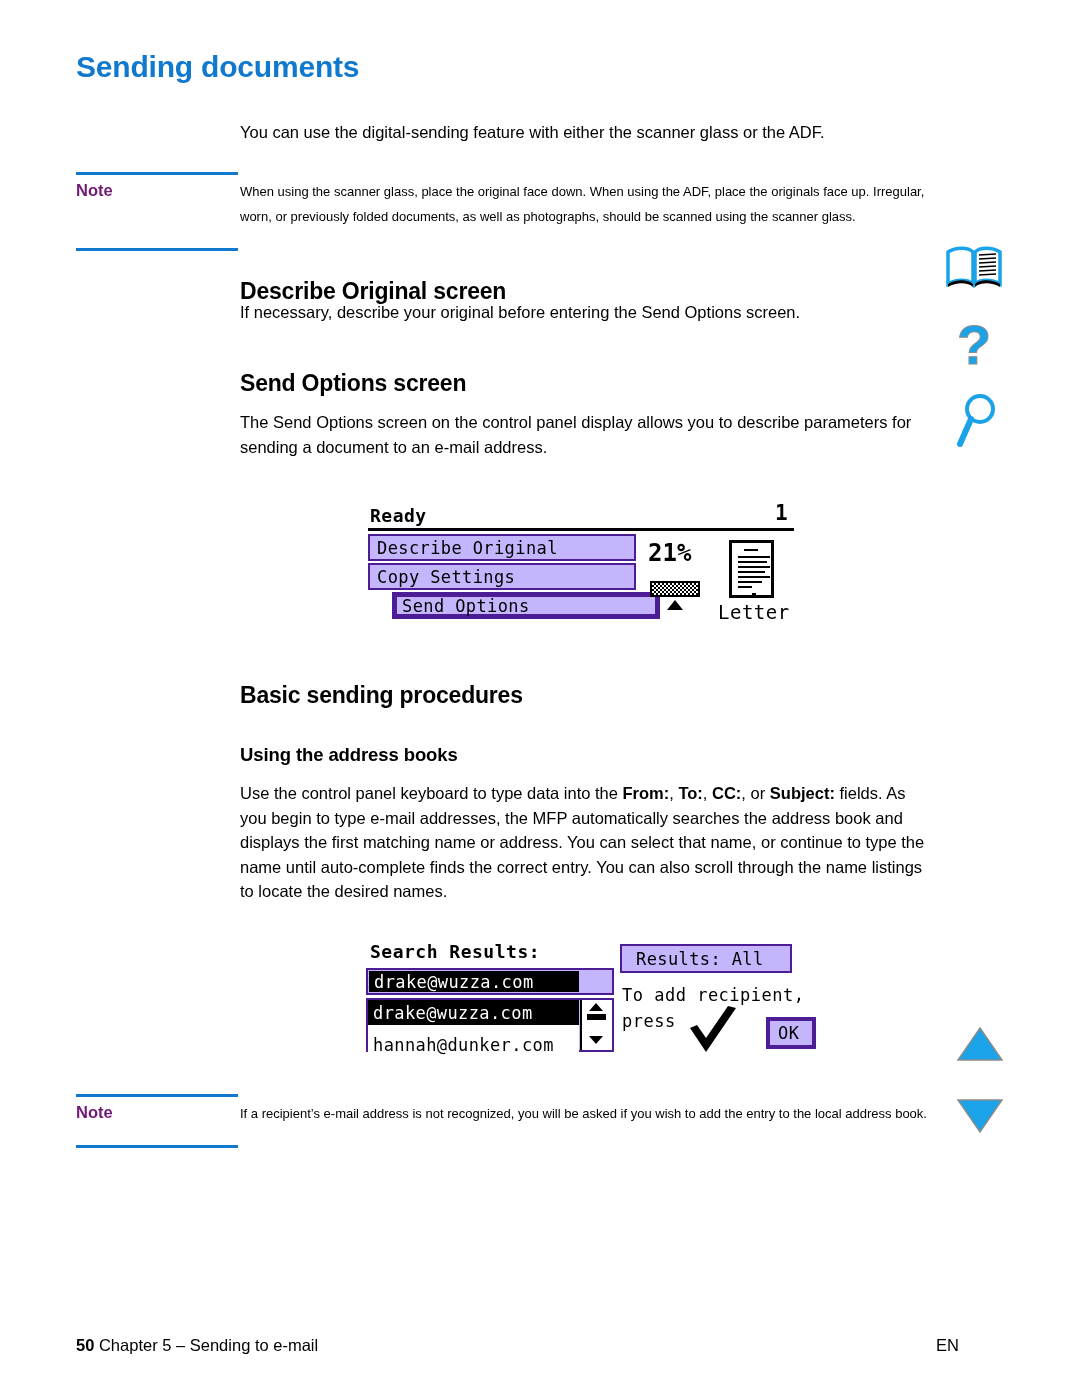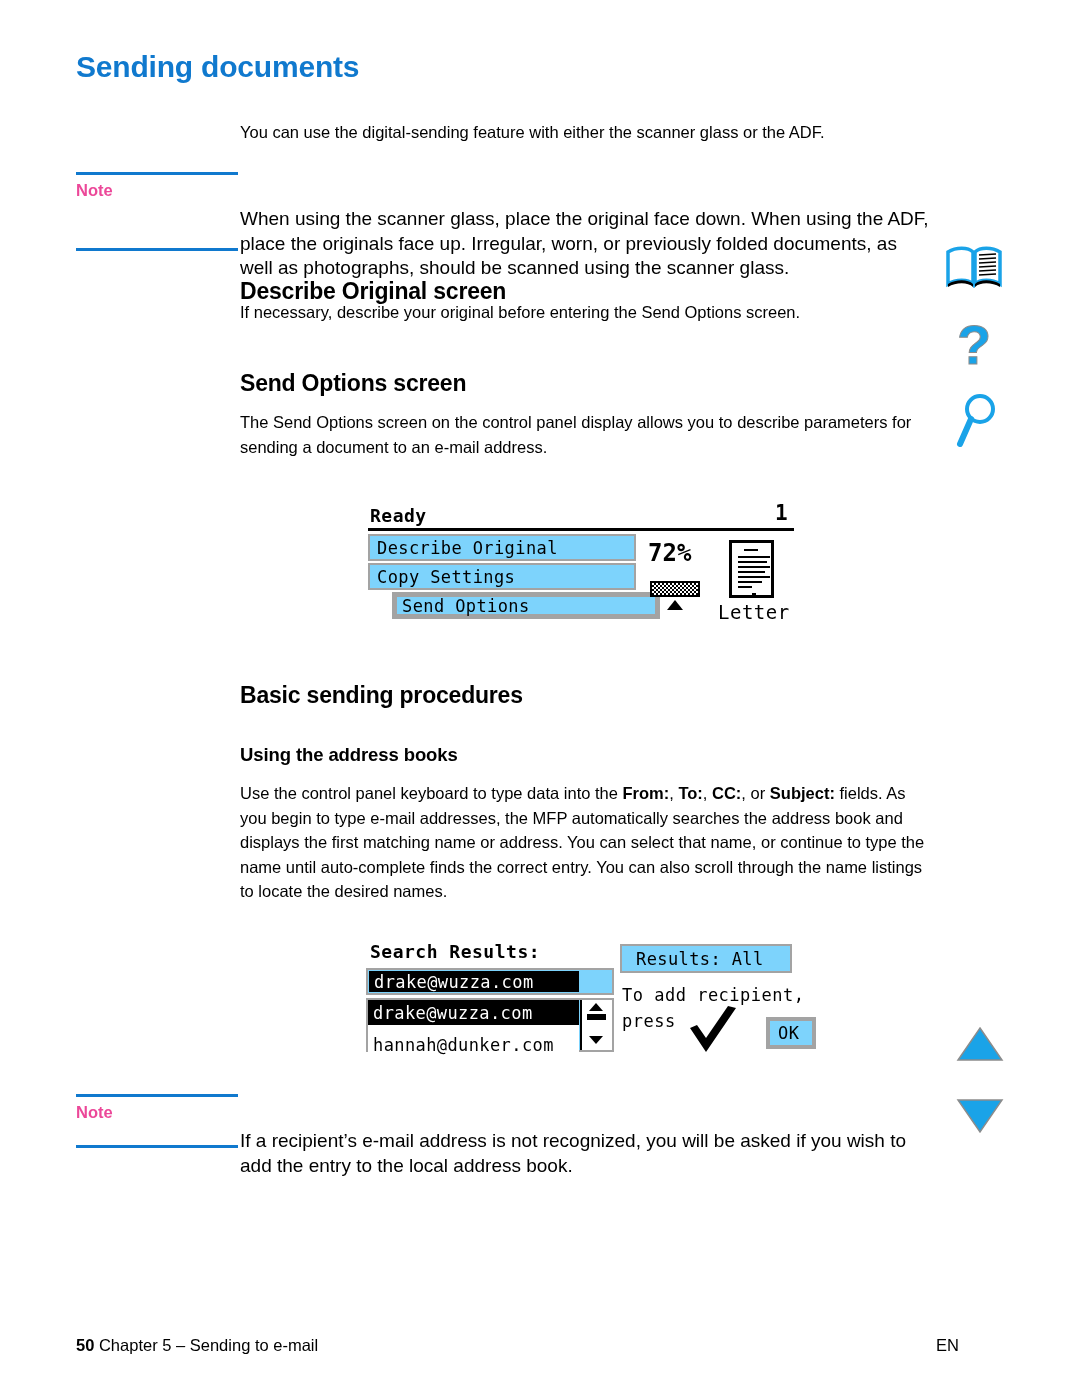--- a/index.html
+++ b/index.html
@@ -58,44 +58,43 @@
     left: 76px;
     width: 162px;
     height: 3px;
     background: #1079ce;
   }
   .note-label {
     position: absolute;
     left: 76px;
     font-size: 16.5px;
     font-weight: bold;
-    color: #ec4899;
+    color: #701a75;
   }
   .note-text {
     position: absolute;
     left: 240px;
     width: 690px;
-    font-size: 19px;
+    font-size: 13px;
     line-height: 24.5px;
-    margin-top: 27px;
   }
 
   
   .navicons { position: absolute; left: 940px; }
   .navicon { position: absolute; }
   .lcd-text {
     position: absolute;
     font-family: "DejaVu Sans Mono", "Liberation Mono", monospace;
     letter-spacing: 0.5px;
     white-space: nowrap;
   }
   .lcd-box {
     position: absolute;
-    border: 2px solid #a3a3a3;
-    background: #7dd3fc;
+    border: 2px solid #4c1d95;
+    background: #c4b5fd;
     box-sizing: border-box;
   }
   .lcd-box.sel { border-width: 5px; margin-left: 24px; }
   .lcd-box .lbl {
     position: absolute;
     left: 7px;
     top: 50%;
     transform: translateY(-52%);
     font-family: "DejaVu Sans Mono", "Liberation Mono", monospace;
     font-size: 17px;
@@ -223,21 +222,21 @@
   <div class="lcd-box" style="left:368px; top:534px; width:268px; height:27px;">
     <span class="lbl">Describe Original</span>
   </div>
   <div class="lcd-box" style="left:368px; top:563px; width:268px; height:27px;">
     <span class="lbl">Copy Settings</span>
   </div>
   <div class="lcd-box sel" style="left:368px; top:592px; width:268px; height:27px;">
     <span class="lbl" style="left:5px;">Send Options</span>
   </div>
 
-  <div class="lcd-text" style="left:648px; top:539px; font-size:24px; font-weight:bold; letter-spacing:0px;">72%</div>
+  <div class="lcd-text" style="left:648px; top:539px; font-size:24px; font-weight:bold; letter-spacing:0px;">21%</div>
 
   <div class="density" style="left:650px; top:581px; width:50px; height:16px;"></div>
   <div class="tri-up" style="left:667px; top:600px;"></div>
 
   <div class="docicon" style="left:729px; top:540px; width:45px; height:58px;">
     <i style="left:12px; top:6px;  width:14px;"></i>
     <i style="left:6px;  top:13px; width:32px;"></i>
     <i style="left:6px;  top:18px; width:29px;"></i>
     <i style="left:6px;  top:23px; width:32px;"></i>
     <i style="left:6px;  top:28px; width:27px;"></i>

